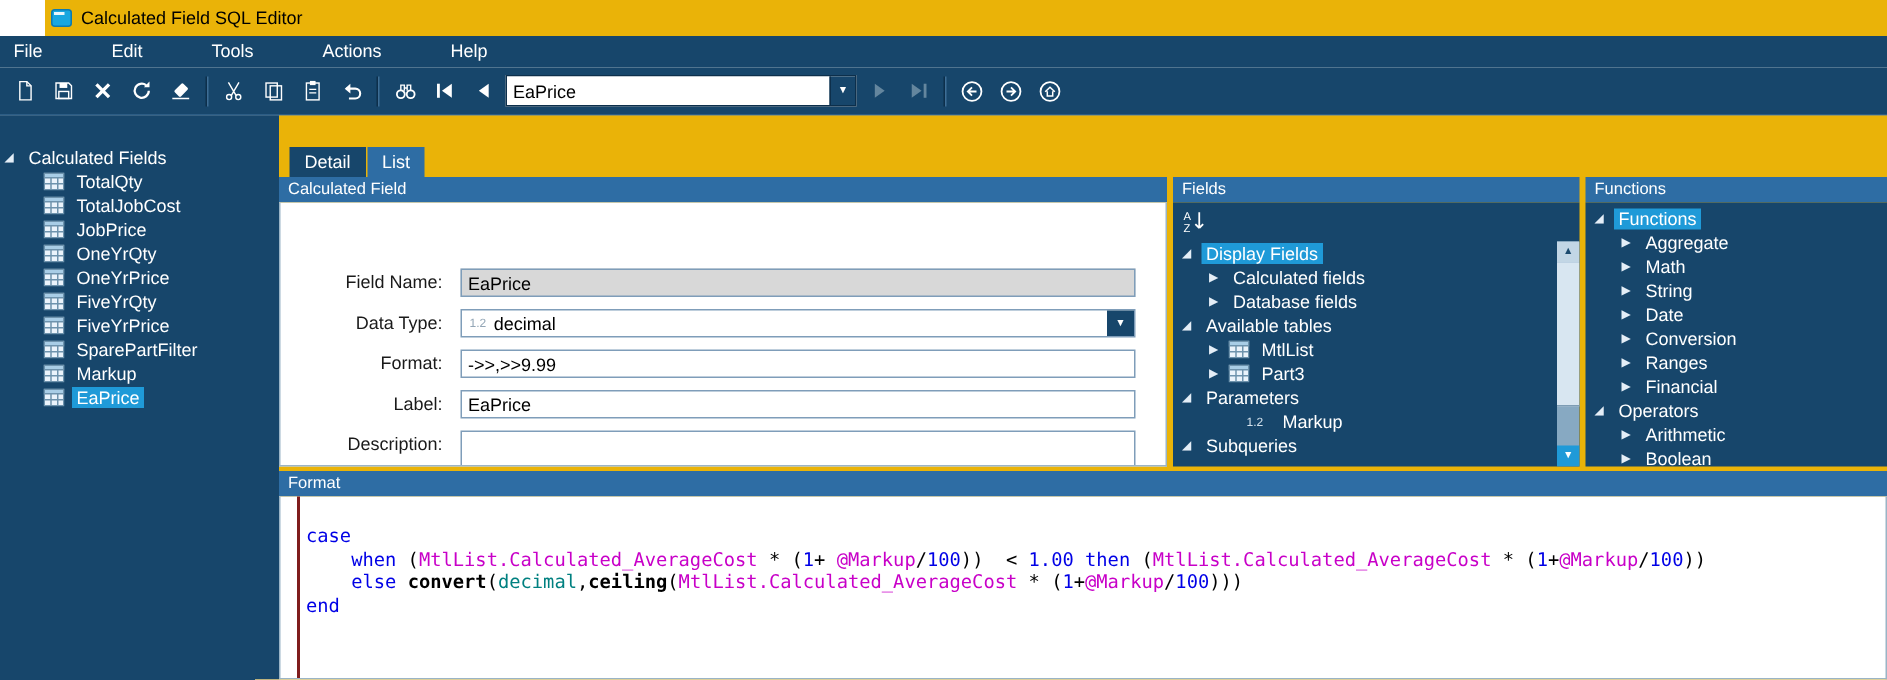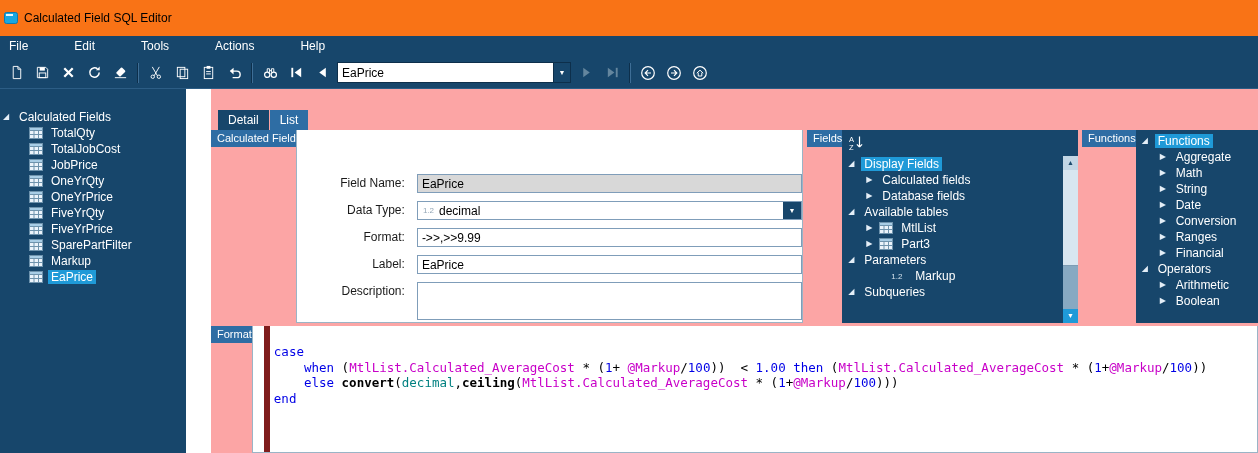--- a/index.html
+++ b/index.html
@@ -1,20 +1,20 @@
 <!DOCTYPE html>
 <html style="--navy: #17466b; --panel_header: #2e6da4; --selection: #1f9ad8; --syn-keyword: #0000e6; --syn-identifier: #c800c8; --syn-number: #0000e6; --syn-function: #000000; --syn-type: #008080; --syn-plain: #000000;"><head>
 <meta charset="utf-8">
 <style>
   * { margin:0; padding:0; box-sizing:border-box; }
   html, body { width:1258px; height:453px; overflow:hidden; }
   body { font-family:"Liberation Sans","DejaVu Sans",sans-serif; background:#fff; }
   .window { width:1258px; height:453px; display:flex; flex-direction:column; }
 
-  .titlebar { height:36px; background:#f97316; display:flex; align-items:center; padding-left:4px; flex:none; }
+  .titlebar { height:24px; background:#eab308; display:flex; align-items:center; padding-left:4px; flex:none;margin-left:30px; }
   .title-icon { display:inline-flex; margin-right:6px; }
   .title-text { font-size:12px; color:#000; }
 
   .menubar { height:21px; background:var(--navy); display:flex; align-items:center; padding-left:2px; flex:none;gap:32px; }
   .menu-item { color:#fff; font-size:12px; padding:0 7px; line-height:21px; cursor:default; }
 
   .toolbar { height:32px; background:var(--navy); display:flex; align-items:center; padding-left:3px; flex:none; border-bottom:1px solid #2c5d85; }
   .tb-btn { width:26px; height:26px; background:transparent; border:none; color:#fff; display:flex; align-items:center; justify-content:center; }
   .tb-btn.disabled { color:#64869e; }
   .icon { display:inline-flex; }
@@ -32,28 +32,28 @@
   .tree-label.selected { background:var(--selection); color:#fff; }
   .tree-icon { display:inline-flex; margin-right:5px; flex:none; }
   .num-badge { font-size:8px; color:#93a6b6; margin-right:5px; flex:none; }
   .tree-badge { color:#d3e1ec; width:16px; }
   .root-row { padding-left:3px; }
   .side-item { padding-left:29px; }
   .lvl0 { padding-left:6px; }
   .lvl1 { padding-left:24px; }
   .lvl2 { padding-left:36px; }
 
-  .content { flex:1; display:flex; flex-direction:column; background:#fca5a5; min-width:0;margin-left:25px; }
+  .content { flex:1; display:flex; flex-direction:column; background:#eab308; min-width:0; }
   .tabbar { height:41px; flex:none; display:flex; align-items:flex-end; padding-left:7px; }
   .tab { height:20px; line-height:20px; padding:0 10px; color:#fff; font-size:12px; margin-right:1px; cursor:default; }
   .tab.active { background:var(--navy); }
   .tab:not(.active) { background:var(--panel_header); }
 
   .panels-row { height:193px; flex:none; display:flex; }
-  .panel { display:flex; flex-direction:row; min-width:0; }
+  .panel { display:flex; flex-direction:column; min-width:0; }
   .panel-header { height:17px; line-height:17px; flex:none; background:var(--panel_header); color:#fff; font-size:11px; padding-left:6px; }
 
   .calc-panel { width:592px; flex:none; margin-right:4px; }
   .calc-body { flex:1; background:#fff; border:1px solid #9ab4c6; border-top:none; padding-top:44px; overflow:hidden; }
   .form-row { display:flex; align-items:center; margin-bottom:8px; }
   .form-row.top { align-items:flex-start; }
   .form-label { width:108px; text-align:right; margin-right:12px; font-size:12px; color:#1a1a1a; flex:none; line-height:19px; }
   .form-input { width:450px; height:19px; border:1px solid #7f9db9; font-size:12px; padding:0 4px; font-family:inherit; color:#000; background:#fff; }
   .form-input[readonly] { background:#d8d8d8; }
   textarea.form-input { height:38px; resize:none; padding-top:2px; }
@@ -69,21 +69,21 @@
   .functions-panel { flex:1; }
   .functions-body { padding-top:3px; }
 
   .vscroll { position:absolute; top:26px; right:0; bottom:0; width:15px; background:#87a9c2; }
   .vs-up { height:14px; background:#c2d6e5; color:#1c4a6e; font-size:7px; line-height:14px; text-align:center; }
   .vs-thumb { position:absolute; top:14px; left:0; right:0; height:96px; background:#d8e6f1; border-bottom:1px solid #7d9cb4; }
   .vs-down { position:absolute; bottom:0; left:0; right:0; height:14px; background:var(--selection); color:#fff; font-size:7px; line-height:14px; text-align:center; }
 
   .editor-panel { flex:1; margin-top:3px; min-height:0; }
   .editor-body { flex:1; background:#fff; border:1px solid #9ab4c6; border-top:none; display:flex; min-height:0; }
-  .code-area { flex:1; margin-left:11px; border-left:6px solid #7f1d1d; padding:18px 0 0 4px; font-family:"DejaVu Sans Mono","Liberation Mono",monospace; font-size:12.5px; line-height:15.5px; white-space:pre; overflow:hidden; }
+  .code-area { flex:1; margin-left:11px; border-left:2px solid #7f1d1d; padding:18px 0 0 4px; font-family:"DejaVu Sans Mono","Liberation Mono",monospace; font-size:12.5px; line-height:15.5px; white-space:pre; overflow:hidden; }
   .tok-kw { color:var(--syn-keyword); }
   .tok-id { color:var(--syn-identifier); }
   .tok-num { color:var(--syn-number); }
   .tok-fn { color:var(--syn-function); font-weight:bold; }
   .tok-ty { color:var(--syn-type); }
   .tok-pl { color:var(--syn-plain); }
 </style>
 </head>
 <body>
 

